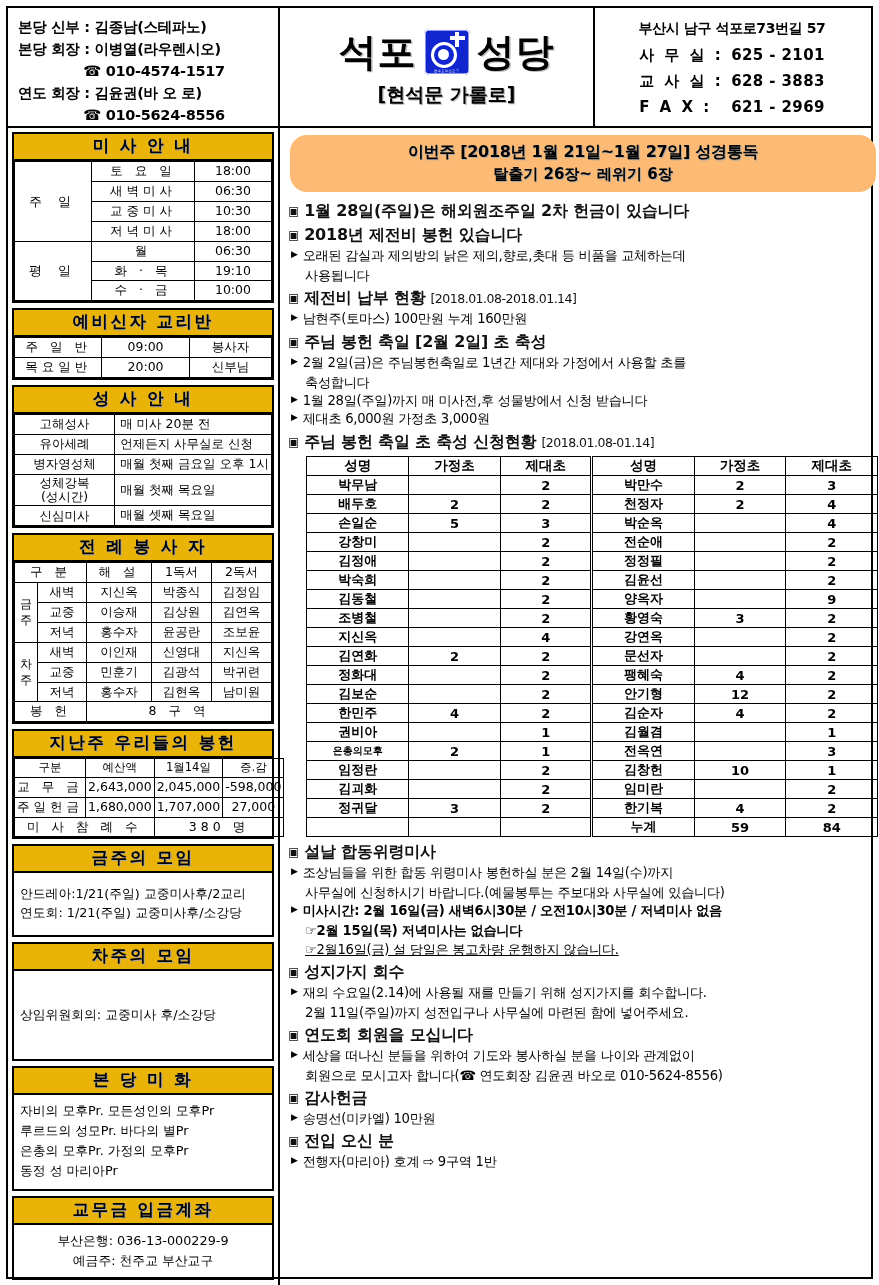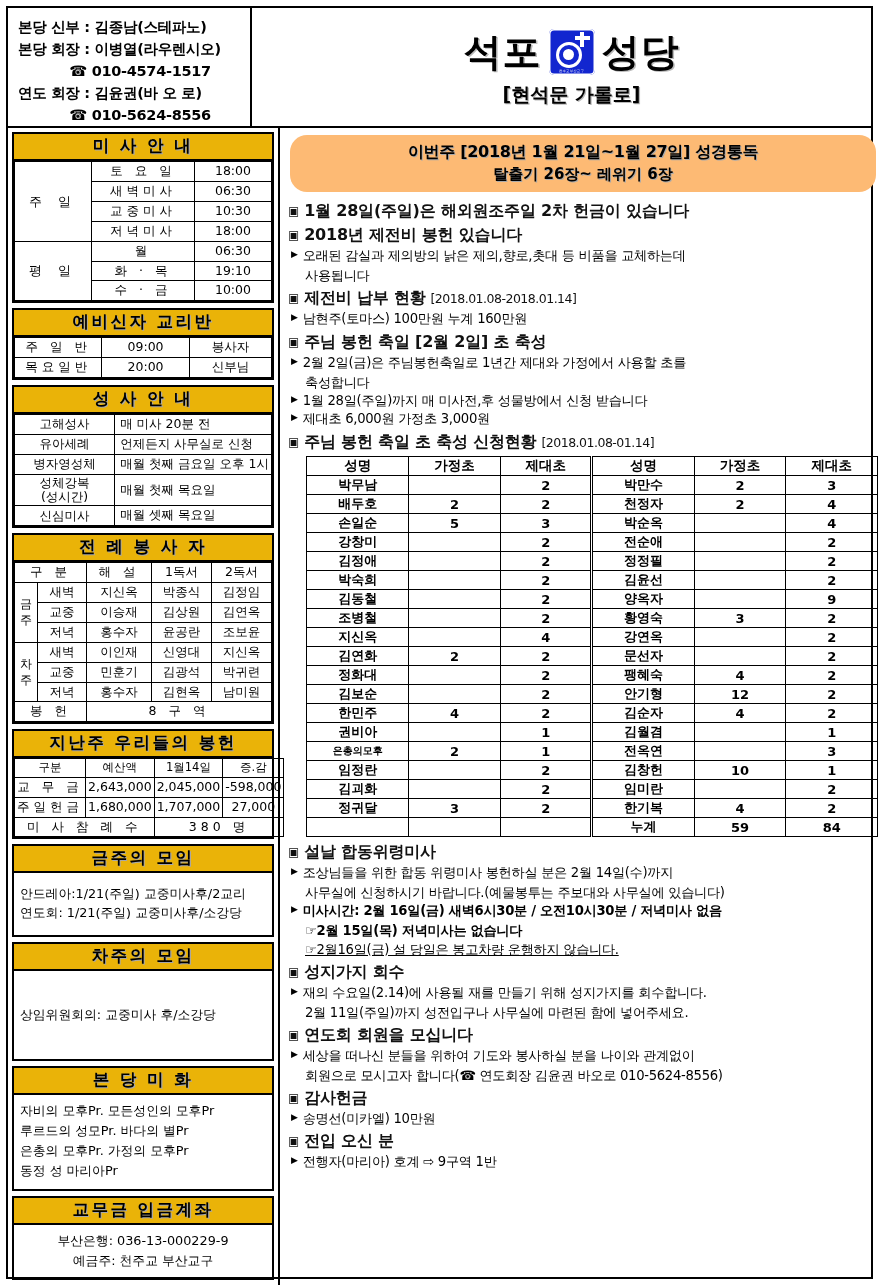--- a/index.html
+++ b/index.html
@@ -9,21 +9,21 @@
     background:#fff;
     font-family:"DejaVu Sans","Liberation Sans",sans-serif;
     color:#000;
     overflow:hidden;
   }
   .page { width:879px; height:1285px; padding:6px; }
   .outer { border:2px solid #000; width:867px; height:1273px; display:flex; flex-direction:column; }
 
   
   .header { display:flex; border-bottom:2px solid #000; height:142px; }
-  .hdr-left { width:244px; border-right:2px solid #000; padding:8px 6px 0 10px;
+  .hdr-left { width:272px; border-right:2px solid #000; padding:8px 6px 0 10px;
               font-size:14.5px; line-height:1.52; font-weight:bold; letter-spacing:-.3px;}
   .hdr-left .tel { text-align:center; padding-left:18px; }
   .hdr-mid { flex:1; display:flex; flex-direction:column; align-items:center; justify-content:center; gap:4px;padding-left:20px;}
   .logo-row { display:flex; align-items:center; justify-content:center; gap:7px; }
   .big-word { font-size:38px; font-weight:bold; letter-spacing:1px;
               text-shadow:1.4px 1.4px 0 #bbb; }
   .logo-badge { width:46px; height:46px; background:#1226cf; border-radius:5px;
                 position:relative; display:flex; align-items:center; justify-content:center;
                 box-shadow:0 0 0 1.5px #fff inset; }
   .logo-badge .cross-v { position:absolute; top:3px; right:11px; width:3.5px; height:15px; background:#fff;}
@@ -116,20 +116,35 @@
           <span class="cross-v"></span>
           <span class="cross-h"></span>
           <span class="ring"></span>
           <span class="sub">천주교부산교구</span>
         </span>
         <span class="big-word">성당</span>
       </div>
       <div class="sub-title">[현석문 가롤로]</div>
     </div>
 
+    <div class="hdr-right">
+      <div class="addr">부산시 남구 석포로73번길 57</div>
+      <div class="ln">
+        <span class="lbl">사 무 실 :</span>
+        <span>625 - 2101</span>
+      </div>
+      <div class="ln">
+        <span class="lbl">교 사 실 :</span>
+        <span>628 - 3883</span>
+      </div>
+      <div class="ln">
+        <span class="lbl">F  A  X :</span>
+        <span>621 - 2969</span>
+      </div>
+    </div>
   </div>
 
   <div class="body">
 
     <div class="col-left">
 
       <div class="blk">
         <div class="blk-title">미 사 안 내</div>
         <table class="t">
               <tbody id="mass-body">

